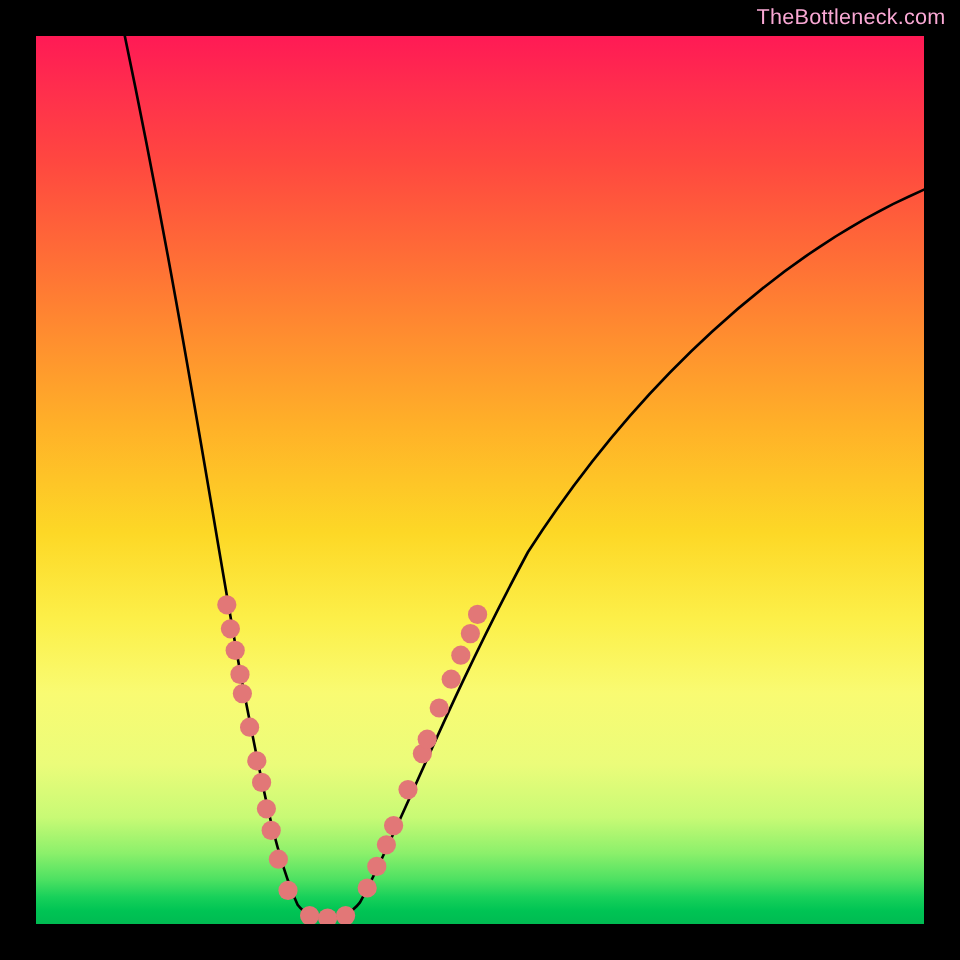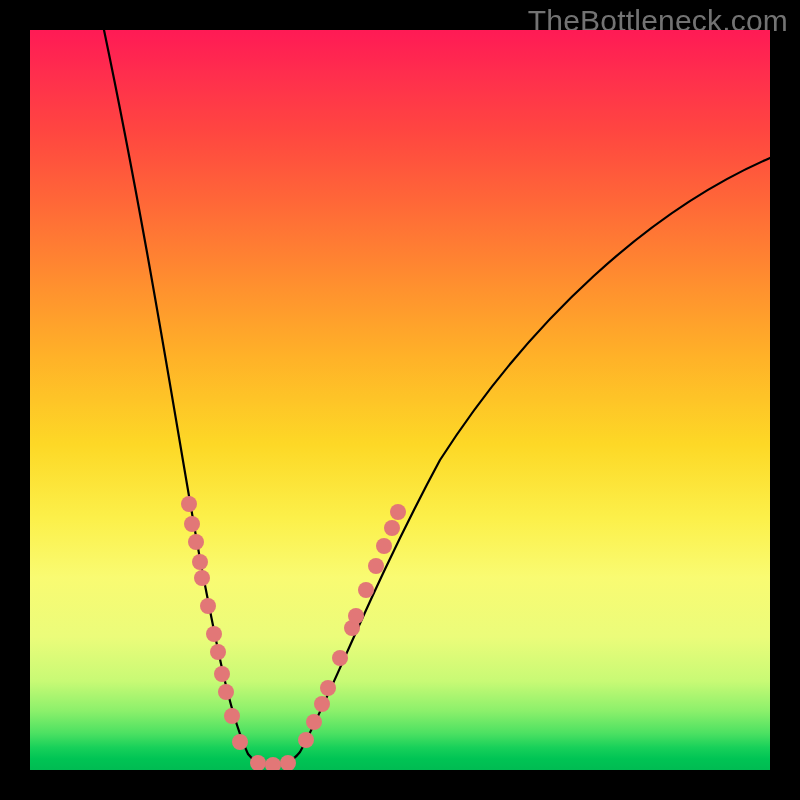--- a/index.html
+++ b/index.html
@@ -42,22 +42,22 @@
       #4de162 95%,
       #17d05a 97%,
       #00c454 98.5%,
       #00bb52 100%
     );
   }
   .watermark {
     position: absolute;
     top: 4px;
     right: 12px;
-    color: #737373;
-    font-size: 30px;
+    color: #f9a8d4;
+    font-size: 18px;
     font-weight: 500;
     letter-spacing: 0.2px;
     user-select: none;
   }
   svg.overlay {
     position: absolute;
     top: 0;
     left: 0;
     width: 740px;
     height: 740px;

